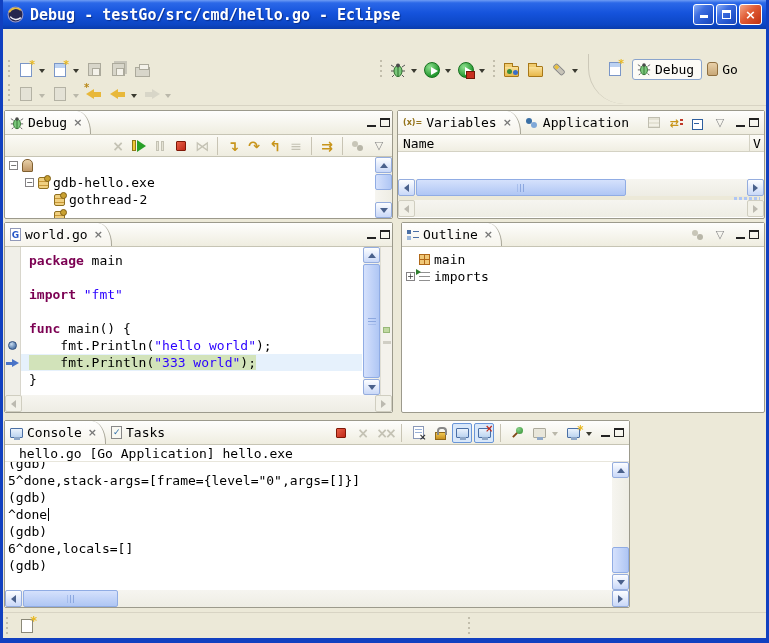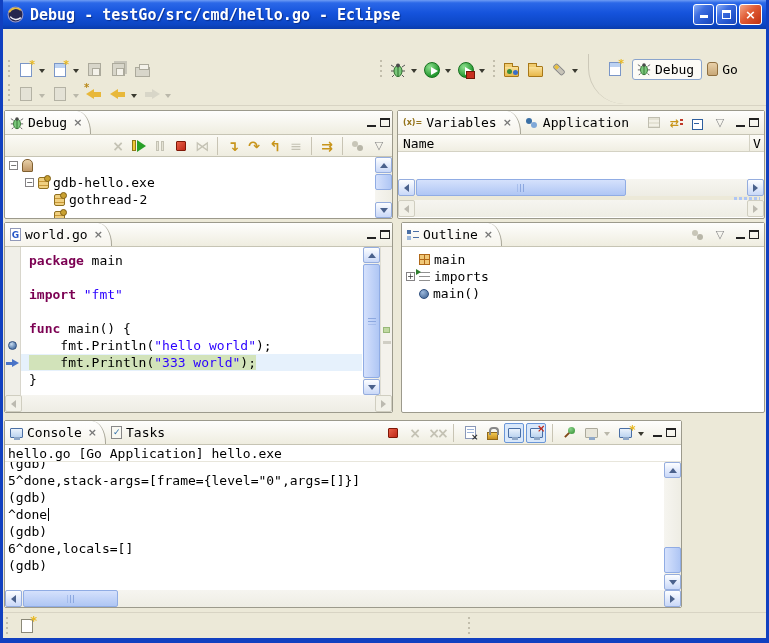--- a/index.html
+++ b/index.html
@@ -161,21 +161,21 @@
   .seg-str{color:#2A00FF;}
   .seg-pl{color:#000;}
   .bp{position:absolute;left:3px;top:4px;width:9px;height:9px;border-radius:50%;border:1px solid #2E4E7E;background:radial-gradient(circle at 35% 30%,#C8DCF0,#5A80B0 65%);}
   .ip{position:absolute;left:1px;top:5px;width:14px;height:8px;}
   .ip::before{content:"";position:absolute;left:0;top:3px;width:6px;height:3px;background:#4A74C8;}
   .ip::after{content:"";position:absolute;left:6px;top:0;border-left:7px solid #4A74C8;border-top:4px solid transparent;border-bottom:4px solid transparent;}
   .overview{position:absolute;right:0;top:0;bottom:0;width:12px;background:#F4F2EC;border-left:1px solid #E0DED4;}
   .ov-mark{position:absolute;left:2px;width:7px;height:6px;background:#C0D8A0;border:1px solid #98B878;}
   .ov-dash{position:absolute;right:1px;width:8px;height:3px;background:#D0CEC4;}
   
-  .launchline{height:17px;background:#fff;border-bottom:1px solid #E8E6DC;font-size:13px;padding-left:3px;display:flex;align-items:center;white-space:nowrap;}
+  .launchline{height:17px;background:#fff;border-bottom:1px solid #E8E6DC;font-size:13px;padding-left:14px;display:flex;align-items:center;white-space:nowrap;}
   .con-body{position:relative;overflow:hidden;background:#fff;}
   .console-lines{position:absolute;left:3px;top:-7px;right:20px;}
   .console-line{height:17px;font-size:13px;white-space:pre;display:flex;align-items:center;}
   .caret{display:inline-block;width:1px;height:13px;background:#000;margin-left:1px;}
   
   .statusbar{position:absolute;left:0;right:0;top:612px;height:26px;background:#ECE9D8;border-top:1px solid #D8D4C4;display:flex;align-items:center;}
   .fastview{width:12px;height:14px;border:1px solid #8A8878;background:#fff;position:relative;margin-left:10px;}
   .fastview::after{content:"*";position:absolute;right:-5px;top:-7px;color:#E8B820;font:bold 13px "DejaVu Sans",sans-serif;}
   .sb-grip{width:4px;height:18px;margin:0 2px;background:repeating-linear-gradient(180deg,#C2BEAC 0 2px,transparent 2px 5px);background-size:2px 100%;background-repeat:no-repeat;background-position:center;}
   .sb-grip.mid{position:absolute;left:462px;}
@@ -532,29 +532,24 @@
         <div class="tree-row" style="padding-left: 4px;">
           <span class="exp-spacer"></span>
           <span class="ic-pkg"></span>
           <span>main</span>
         </div>
         <div class="tree-row" style="padding-left: 4px;">
           <span class="expander">+</span>
           <span class="ic-imp"></span>
           <span>imports</span>
         </div>
-        <div class="tree-row" style="padding-left: 4px;">
-          <span class="exp-spacer"></span>
-          <span class="ic-fn"></span>
-          <span>main()</span>
-        </div>
-      </div>
-  </div>
-
-  <div class="view" style="left:1px;top:420px;width:678px;height:188px;">
+      </div>
+  </div>
+
+  <div class="view" style="left:1px;top:420px;width:626px;height:188px;">
     <div class="vh">
       <div class="tab active">
         <span class="monitor"></span>
         <span>Console</span>
         <span class="x">×</span>
       </div>
       <div class="tab">
         <span class="ic-tasks"></span>
         <span>Tasks</span>
       </div>

